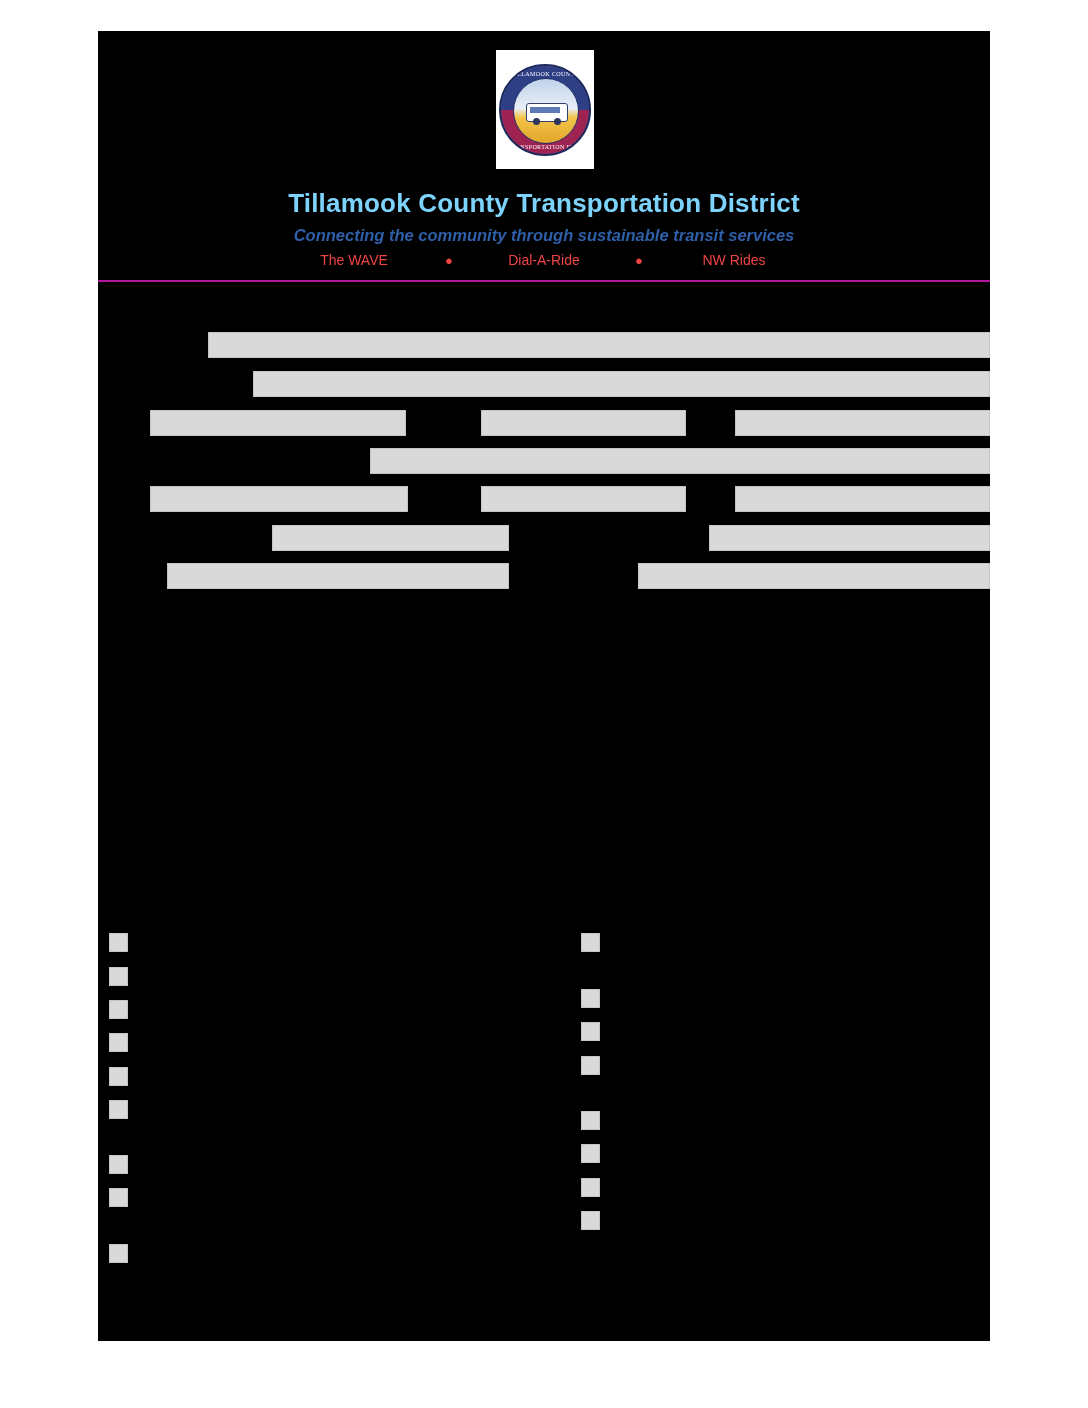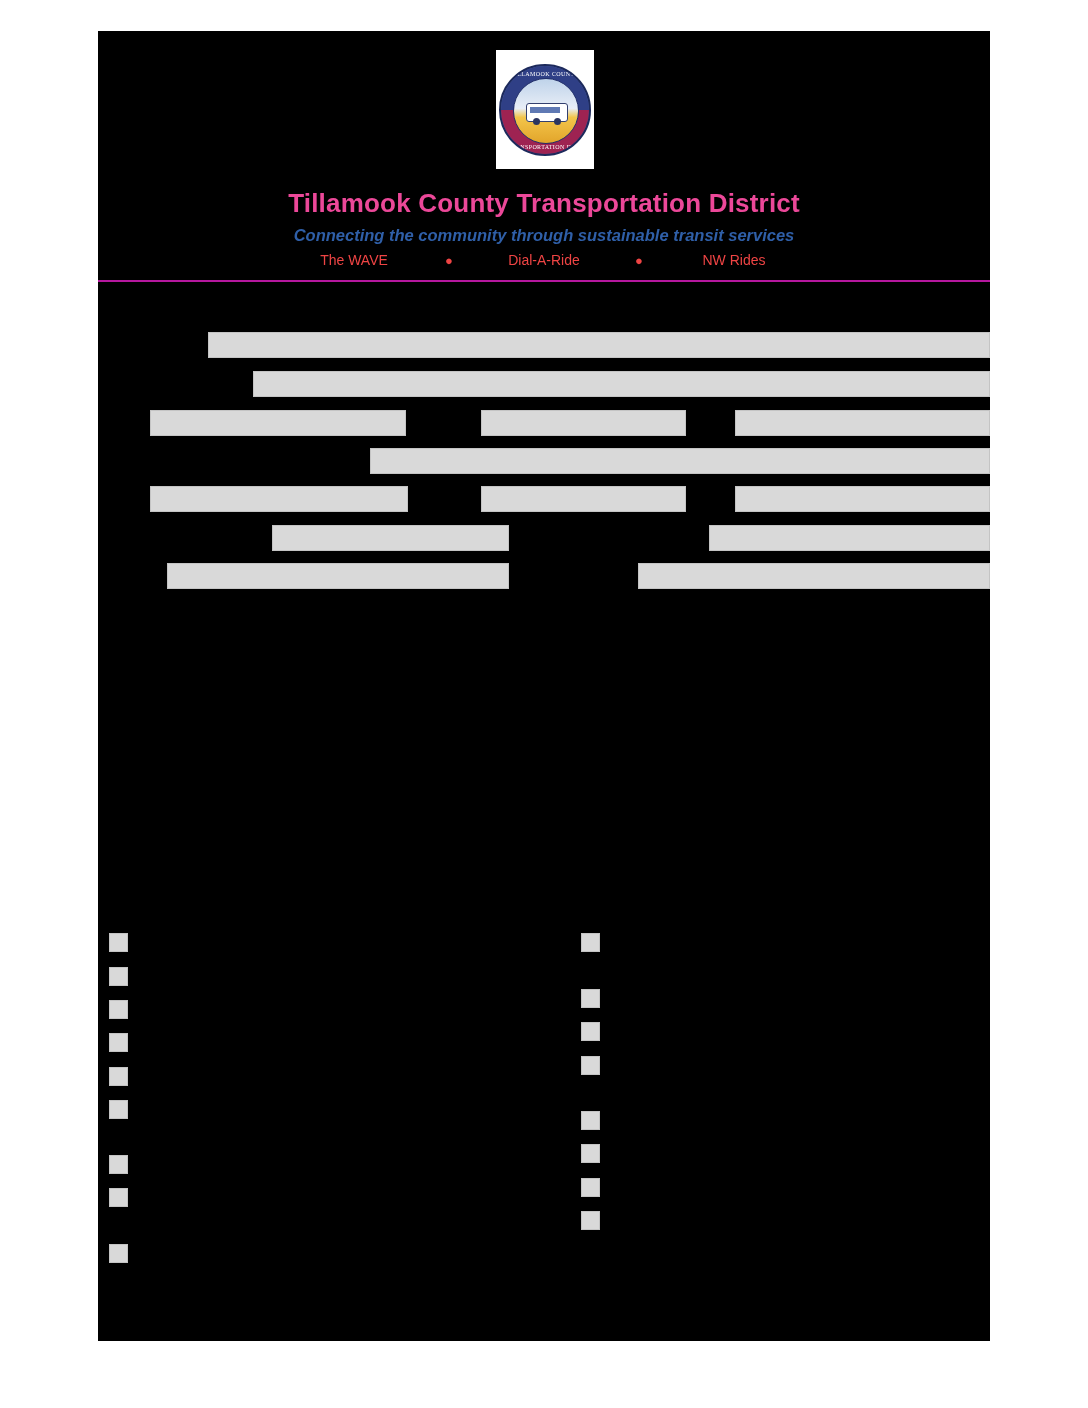--- a/index.html
+++ b/index.html
@@ -101,21 +101,21 @@
     font-family: "Liberation Serif", serif;
   }
   .logo-text-top { top: 5px; }
   .logo-text-bot { bottom: 4px; }
 
   .doc-title {
     position: absolute;
     left: 0; right: 0;
     top: 157px;
     text-align: center;
-    color: #ec4899;
+    color: #7dd3fc;
     font-size: 26px;
     font-weight: bold;
     letter-spacing: .2px;
   }
   .doc-tagline {
     position: absolute;
     left: 0; right: 0;
     top: 195px;
     text-align: center;
     color: #2f5fa8;

